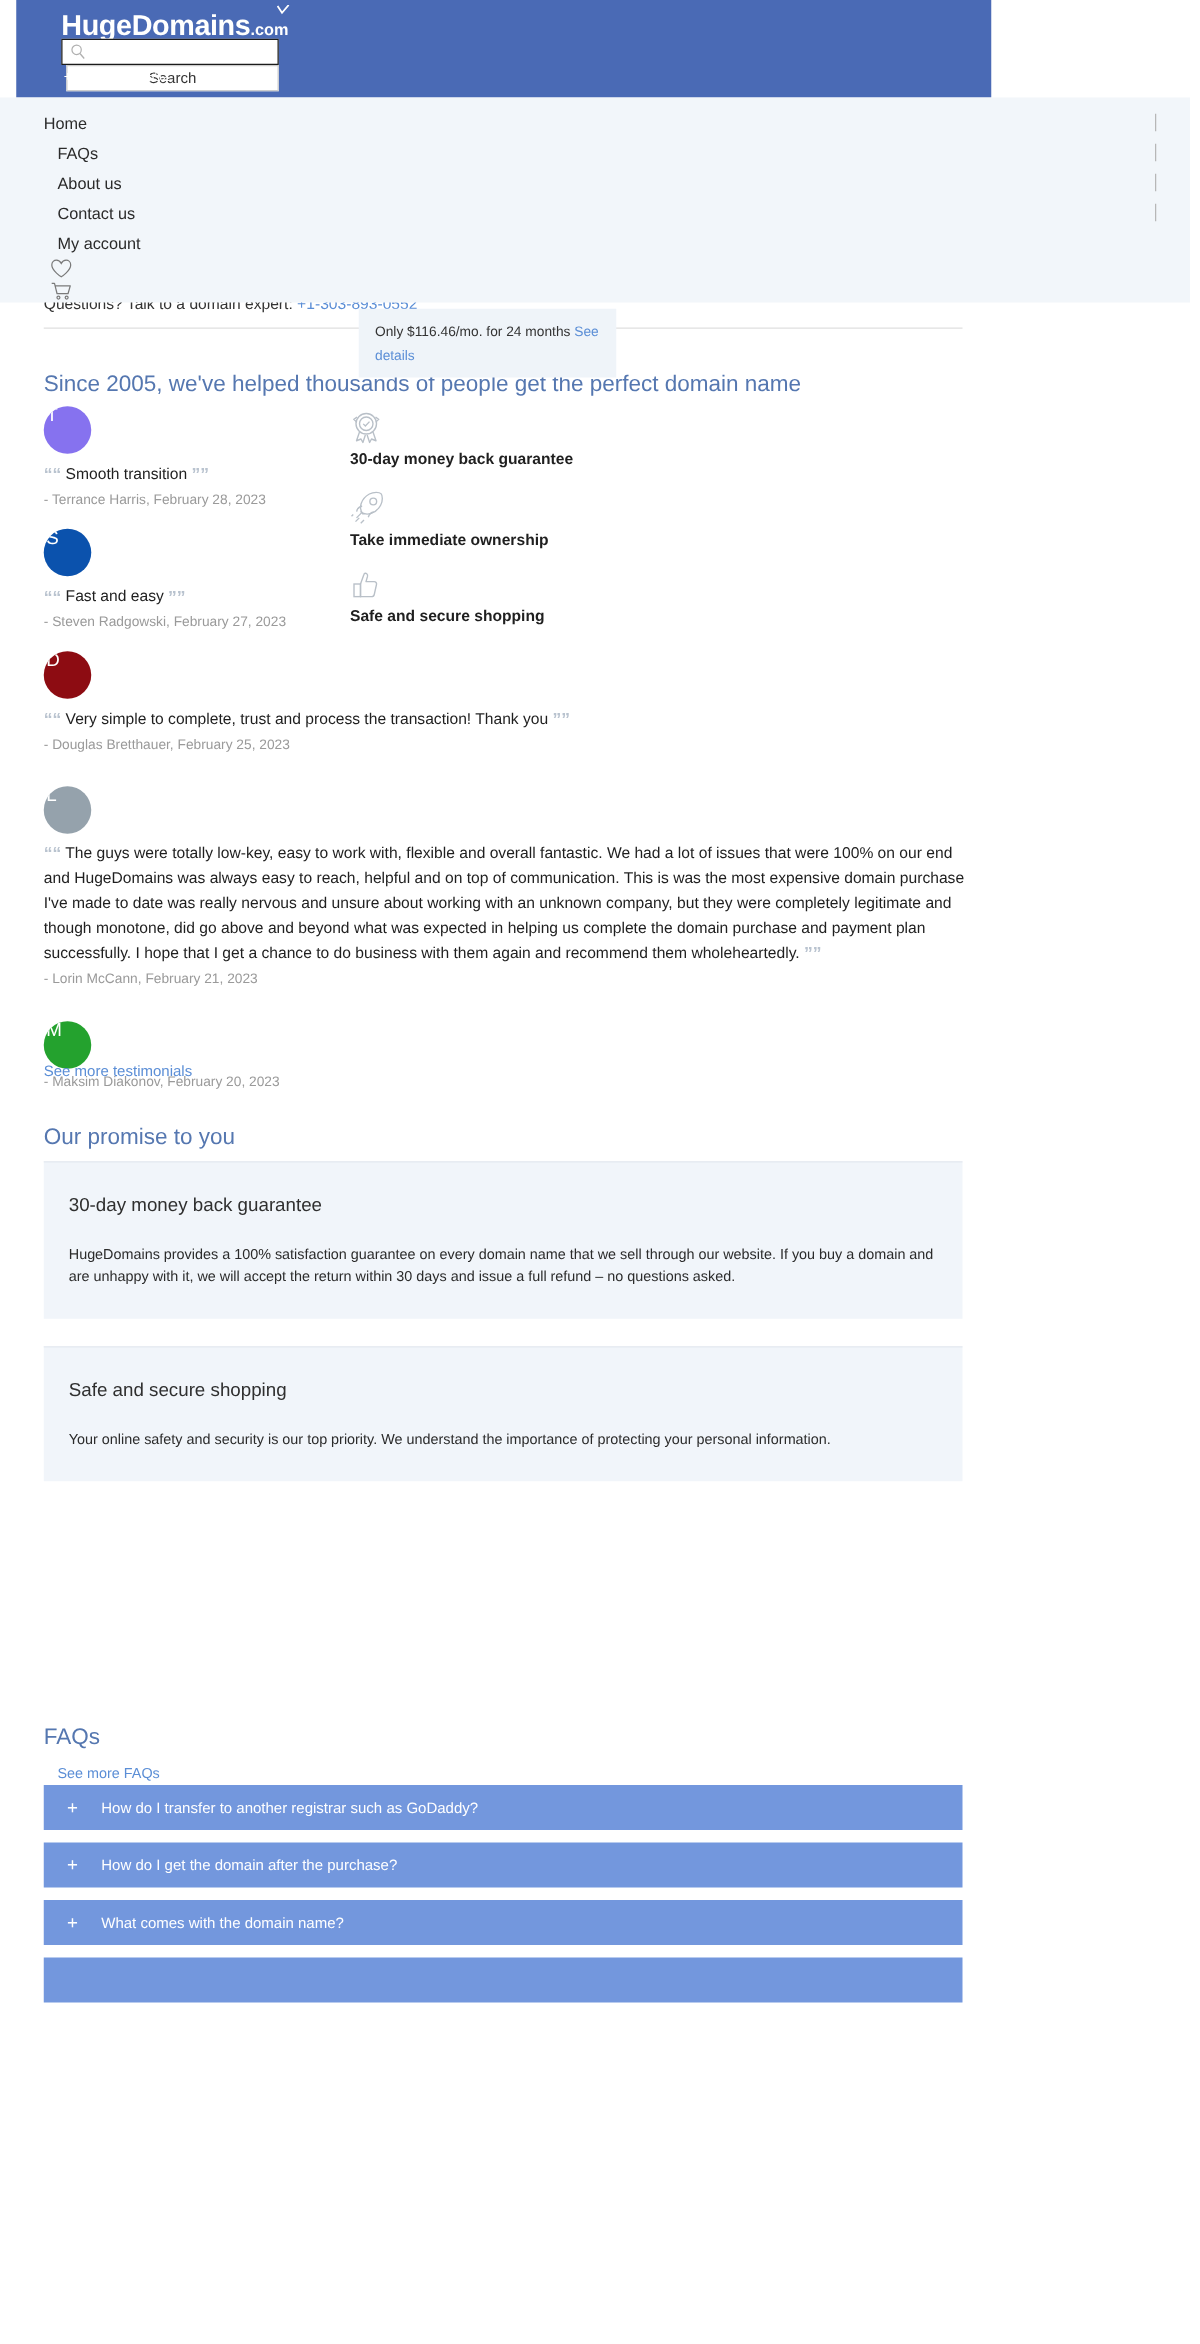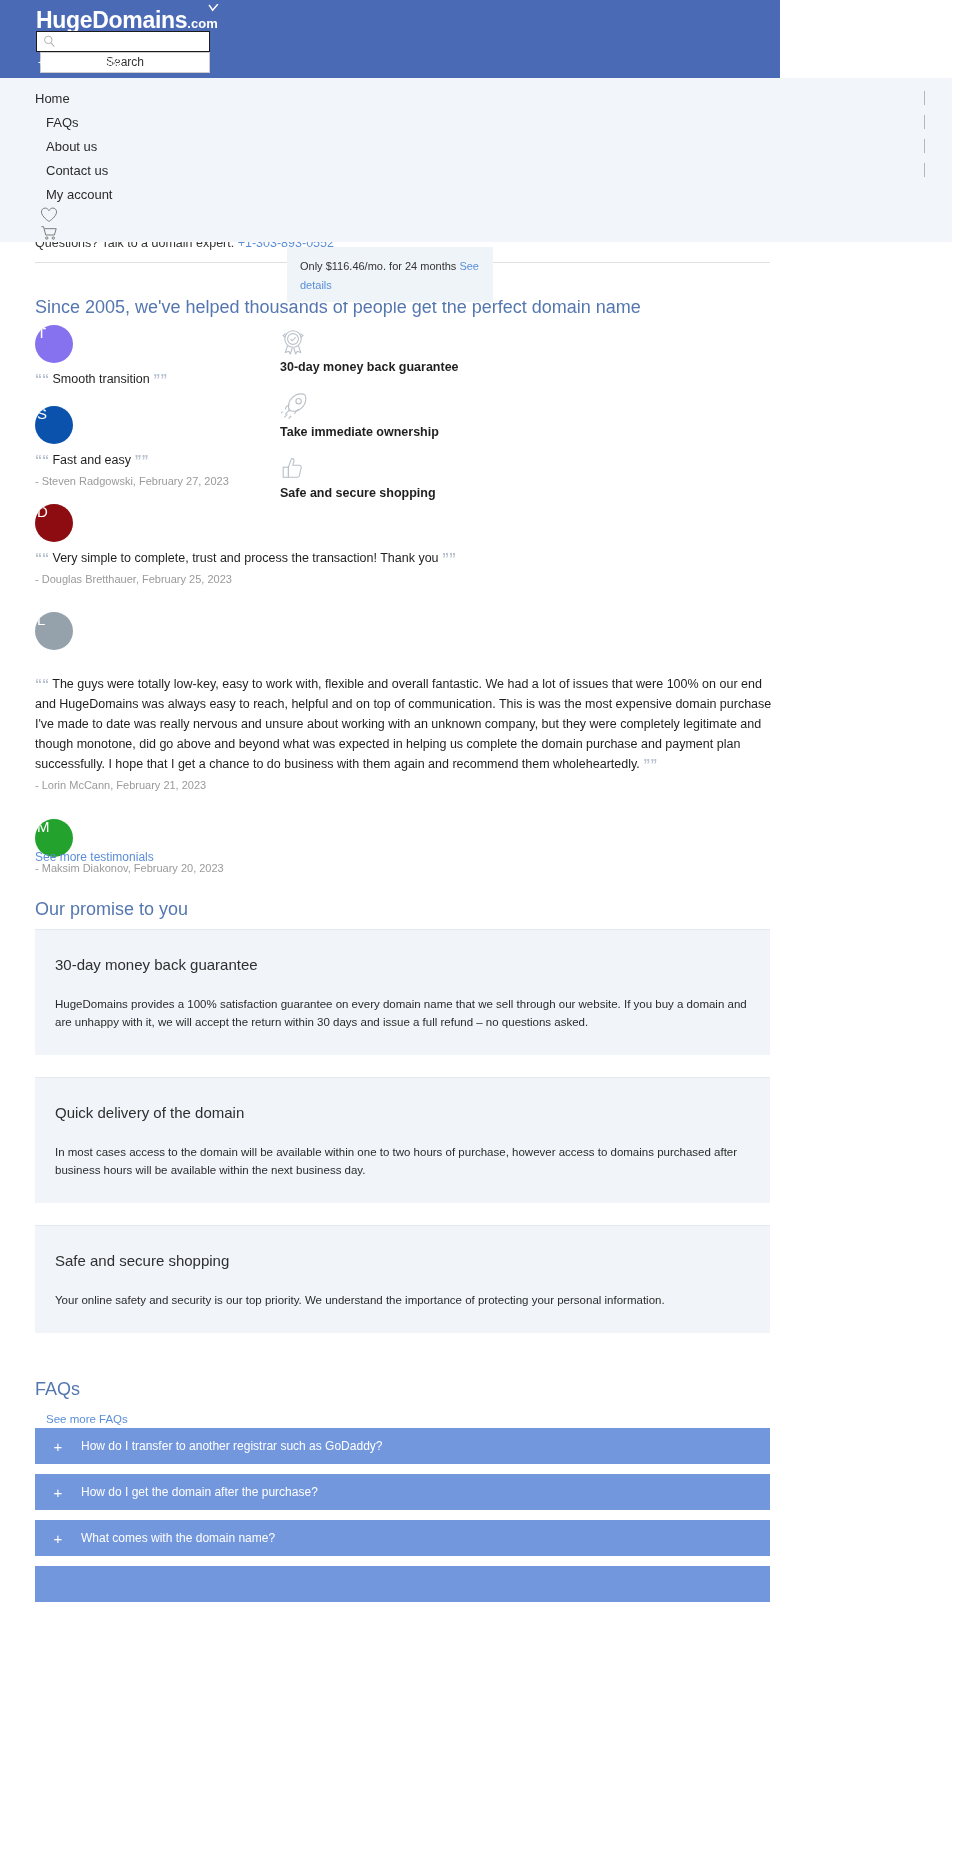--- a/index.html
+++ b/index.html
@@ -14,21 +14,21 @@
     width: 960px;
     height: 1875px;
     position: relative;
     overflow: hidden;
     color: #333;
   }
 
   
   .topbar {
     position: absolute;
-    top: 0; left: 0;
+    top: 0; left: 13px;
     width: 780px;
     height: 78px;
     background: #4a6ab5;
   }
   .logo {
     position: absolute;
     left: 36px; top: 7px;
     color: #ffffff;
     font-size: 23px;
     font-weight: bold;
@@ -344,20 +344,21 @@
 
   <div class="tst">
     <div class="avatar" style="background:#8672ef;">
       <span>T</span>
     </div>
     <div class="tst-quote">
       <span class="qm">““</span>
       <span>Smooth transition</span>
       <span class="qm">””</span>
     </div>
+    <div class="tst-by">- Terrance Harris, February 28, 2023</div>
   </div>
 
   <div class="tst">
     <div class="avatar" style="background:#0b52ad;">
       <span>S</span>
     </div>
     <div class="tst-quote">
       <span class="qm">““</span>
       <span>Fast and easy</span>
       <span class="qm">””</span>
@@ -374,21 +375,21 @@
       <span>Very simple to complete, trust and process the transaction! Thank you</span>
       <span class="qm">””</span>
     </div>
     <div class="tst-by">- Douglas Bretthauer, February 25, 2023</div>
   </div>
 
   <div class="tst" style="margin-top:27px;">
     <div class="avatar" style="background:#95a2ac;">
       <span>L</span>
     </div>
-    <div class="tst-quote" style="margin-top:24px;">
+    <div class="tst-quote" style="margin-top:5px;">
       <span class="qm">““</span>
       <span>The guys were totally low-key, easy to work with, flexible and overall fantastic. We had a lot of issues that were 100% on our end and HugeDomains was always easy to reach, helpful and on top of communication. This is was the most expensive domain purchase I've made to date was really nervous and unsure about working with an unknown company, but they were completely legitimate and though monotone, did go above and beyond what was expected in helping us complete the domain purchase and payment plan successfully. I hope that I get a chance to do business with them again and recommend them wholeheartedly.</span>
       <span class="qm">””</span>
     </div>
     <div class="tst-by">- Lorin McCann, February 21, 2023</div>
   </div>
 
   <div class="tst" style="margin-top:28px;">
     <div class="avatar" style="background:#24a22e;">
       <span>M</span>
@@ -436,24 +437,20 @@
 
 <h2 class="section-head head-promise">Our promise to you</h2>
 
 <div class="cards">
 
   <div class="card">
     <div class="card-title">30-day money back guarantee</div>
     <div class="card-p">HugeDomains provides a 100% satisfaction guarantee on every domain name that we sell through our website. If you buy a domain and are unhappy with it, we will accept the return within 30 days and issue a full refund – no questions asked.</div>
   </div>
 
-  <div class="card">
-    <div class="card-title">Quick delivery of the domain</div>
-    <div class="card-p">In most cases access to the domain will be available within one to two hours of purchase, however access to domains purchased after business hours will be available within the next business day.</div>
-  </div>
 
   <div class="card">
     <div class="card-title">Safe and secure shopping</div>
     <div class="card-p">Your online safety and security is our top priority. We understand the importance of protecting your personal information.</div>
   </div>
 
 </div>
 
 <h2 class="section-head head-faqs">FAQs</h2>
 

